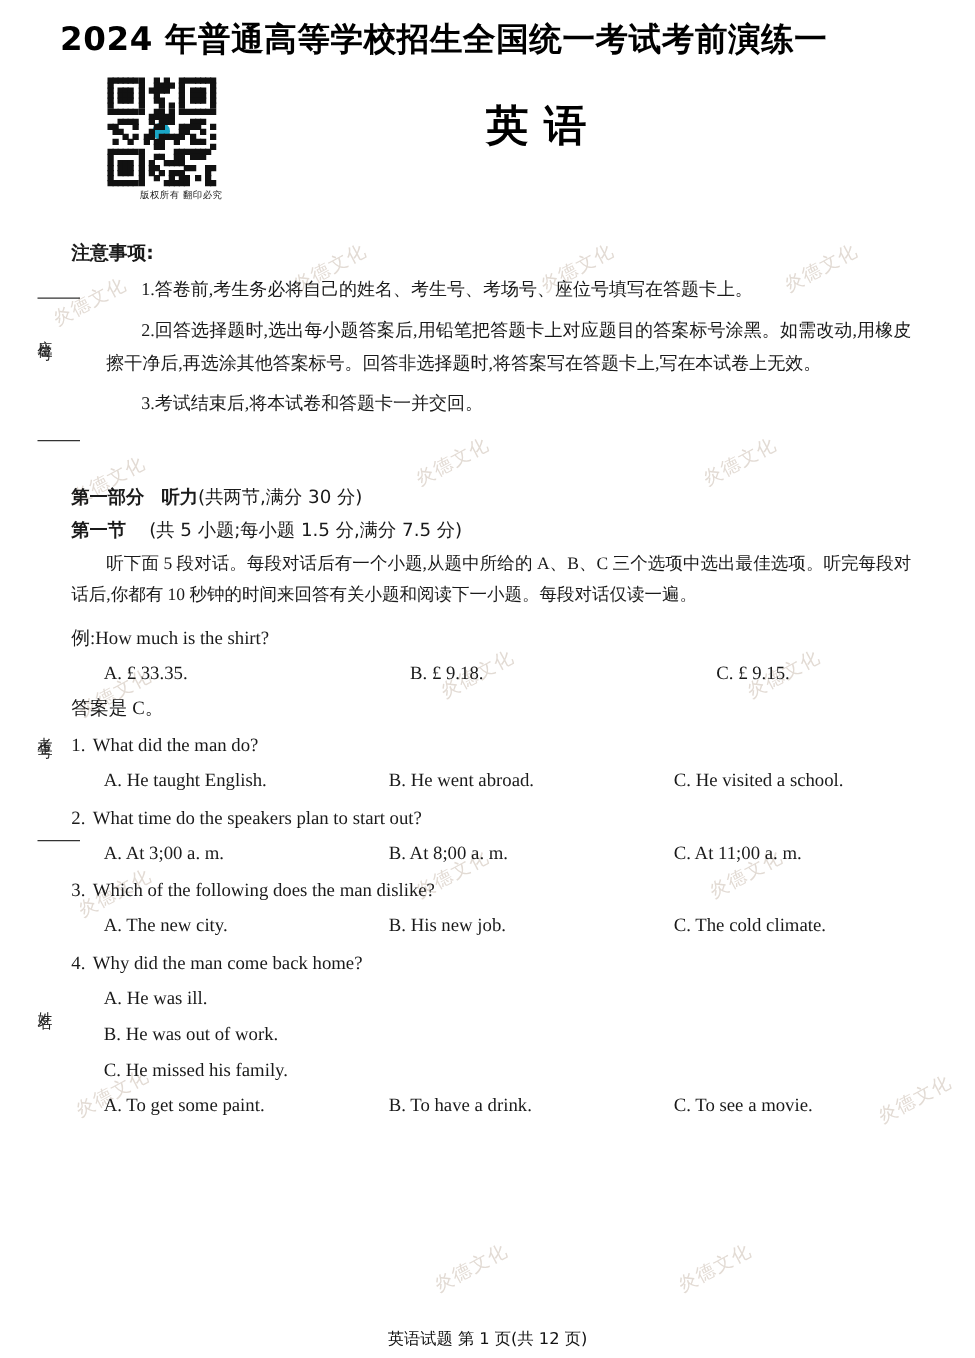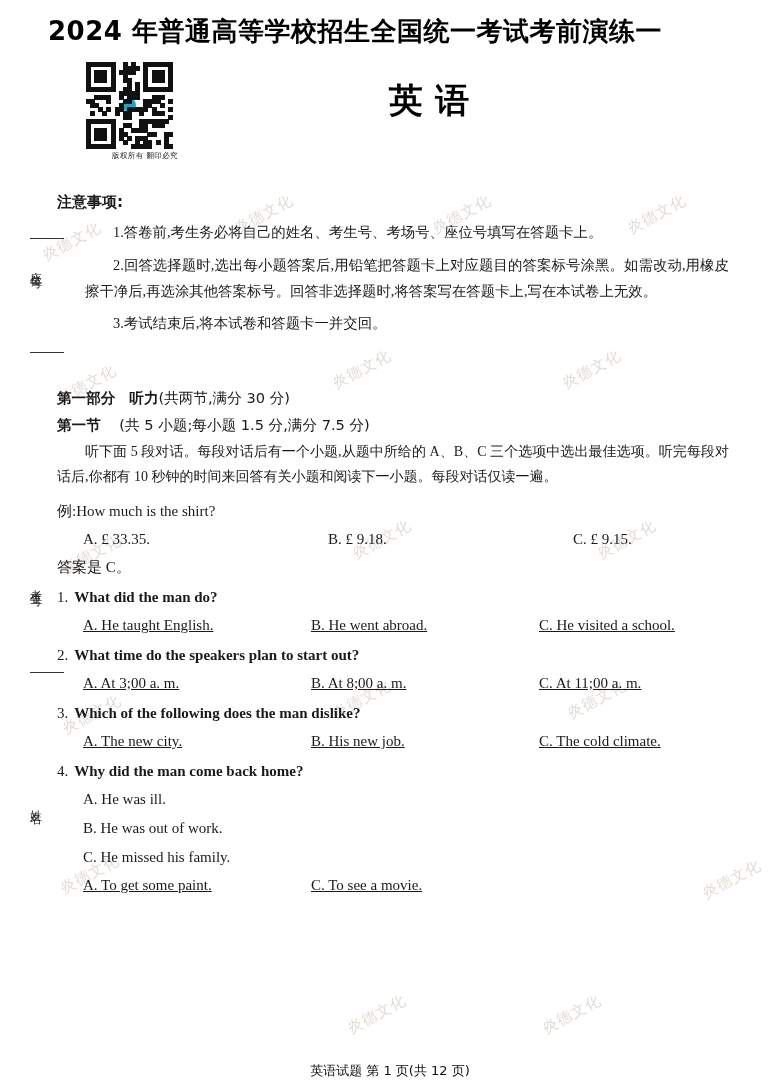--- a/index.html
+++ b/index.html
@@ -153,27 +153,26 @@
   .answer-line {
     font-size: 15px;
     line-height: 1.85;
   }
 
   .q {
     font-size: 15px;
     line-height: 1.9;
     margin-top: 1px;
   }
-  .q-stem { padding-left: 6px; font-weight: bold; }
+  .q-stem { padding-left: 6px; }
   .opts {
     display: flex;
     font-size: 15px;
     line-height: 1.9;
     padding-left: 26px;
-    text-decoration: underline;
   }
   .opts .o {
     flex: 0 0 auto;
   }
   .opts .o1 { width: 228px; }
   .opts .o2 { width: 228px; }
   .opts .o3 { width: 200px; }
   .opt-block {
     padding-left: 26px;
     font-size: 15px;
@@ -529,19 +528,20 @@
 
     <div class="q">
       <span>4.</span><span class="q-stem">Why did the man come back home?</span>
     </div>
     <div class="opt-block">A. He was ill.</div>
     <div class="opt-block">B. He was out of work.</div>
     <div class="opt-block">C. He missed his family.</div>
 
     <div class="opts">
       <div class="o o1">A. To get some paint.</div>
+      <div class="o o2">B. To have a drink.</div>
       <div class="o o3">C. To see a movie.</div>
     </div>
 
   </div>
 
   <div class="footer">英语试题  第 1 页(共 12 页)</div>
 </div>
 
 </body></html>

